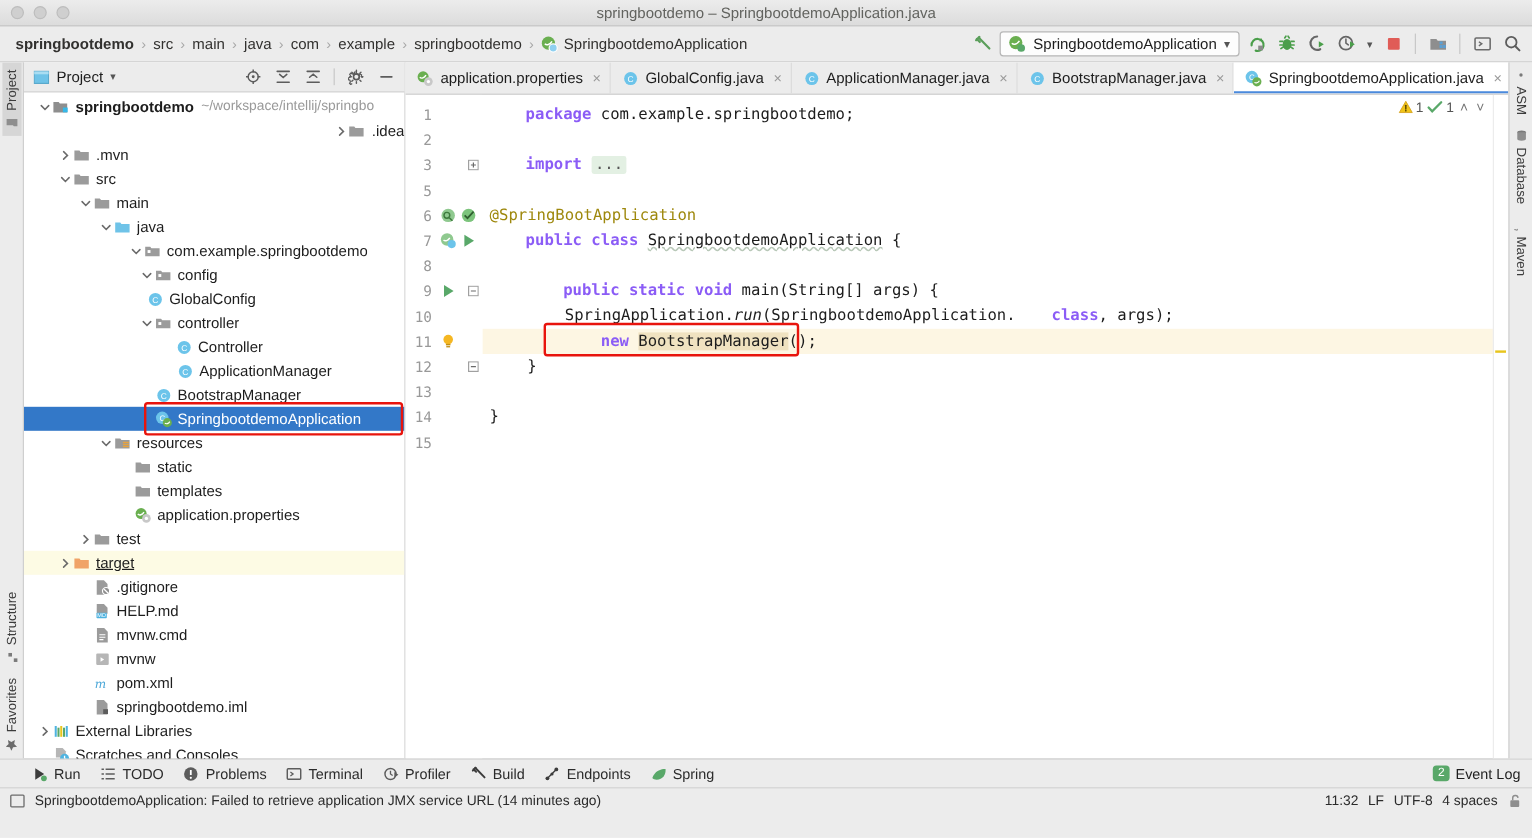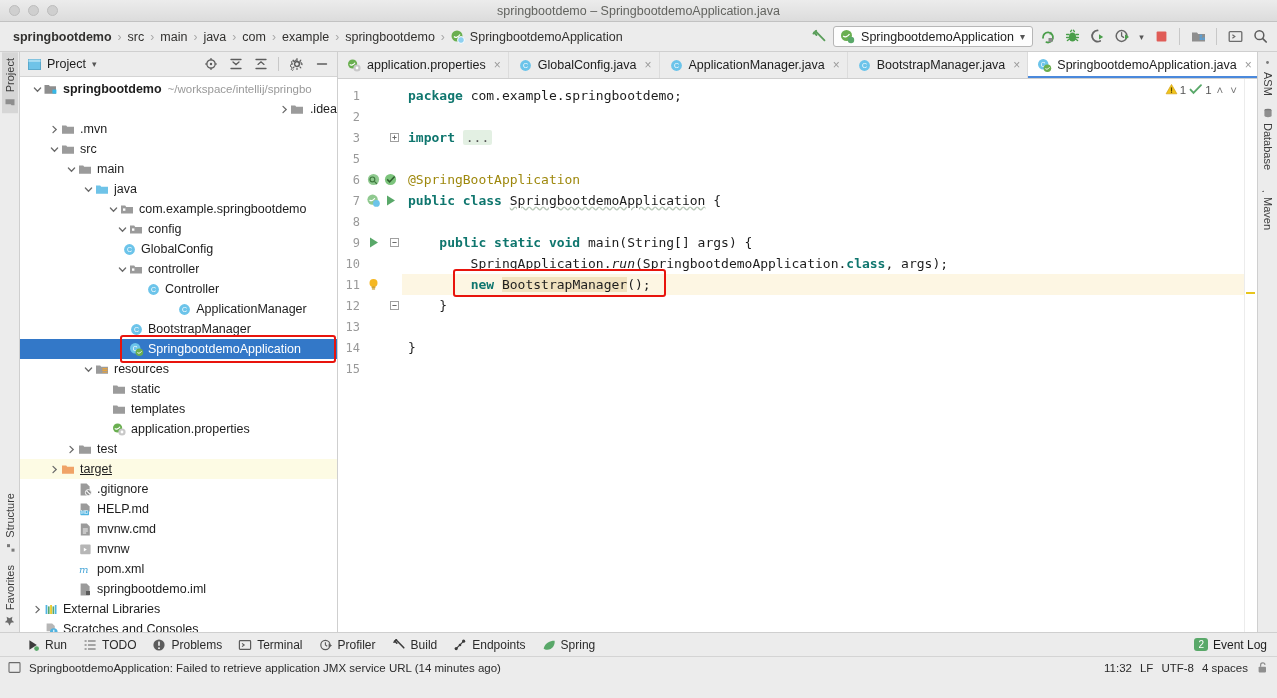--- a/index.html
+++ b/index.html
@@ -139,21 +139,21 @@
   .gicons { display: flex; align-items: center; gap: 2px; padding-left: 4px; }
   .fold { position: absolute; left: 52px; width: 9px; height: 9px; }
 
   .code {
     flex: 1; padding-top: 6px; position: relative;
     font-family: "DejaVu Sans Mono", monospace; font-size: 13px;
     overflow: hidden;
   }
   .cline { height: 21px; line-height: 21px; white-space: pre; padding-left: 6px; }
   .cline.hl { background: #fdf6e3; }
-  .kw { color: #0f766e; font-weight: bold; }
+  .kw { color: #8b5cf6; font-weight: bold; margin-left: 30px; }
   .anno { color: #9e880d; }
   .pln { color: #1d1d1d; }
   .ital { font-style: italic; }
   .fold-ph { background: #e3f0e3; color: #555; padding: 0 3px; border-radius: 2px; }
   .wavy { text-decoration: underline; text-decoration-style: wavy; text-decoration-color: #b8c8b8; }
   .ident-hl { background: #f0e2c0; }
 
   .inspect-widget {
     position: absolute; top: 4px; right: 18px;
     display: flex; align-items: center; gap: 3px;
@@ -515,21 +515,21 @@
           <div class="row" style="padding-left: 114px;">
             <span class="arrow"></span>
             <span class="tico">
               <svg width="15" height="15" viewBox="0 0 15 15">
                 <circle cx="7.5" cy="7.5" r="5.4" fill="#6cc4ea"></circle>
                 <text x="7.5" y="10.4" font-family="Liberation Sans, sans-serif" font-size="7" fill="#fff" text-anchor="middle">C</text>
               </svg>
             </span>
             <span class="tlabel">Controller</span>
           </div>
-          <div class="row" style="padding-left: 115px; justify-content: center;">
+          <div class="row" style="padding-left: 115px;">
             <span class="arrow"></span>
             <span class="tico">
               <svg width="15" height="15" viewBox="0 0 15 15">
                 <circle cx="7.5" cy="7.5" r="5.4" fill="#6cc4ea"></circle>
                 <text x="7.5" y="10.4" font-family="Liberation Sans, sans-serif" font-size="7" fill="#fff" text-anchor="middle">C</text>
               </svg>
             </span>
             <span class="tlabel">ApplicationManager</span>
           </div>
           <div class="row" style="padding-left: 97px;">

